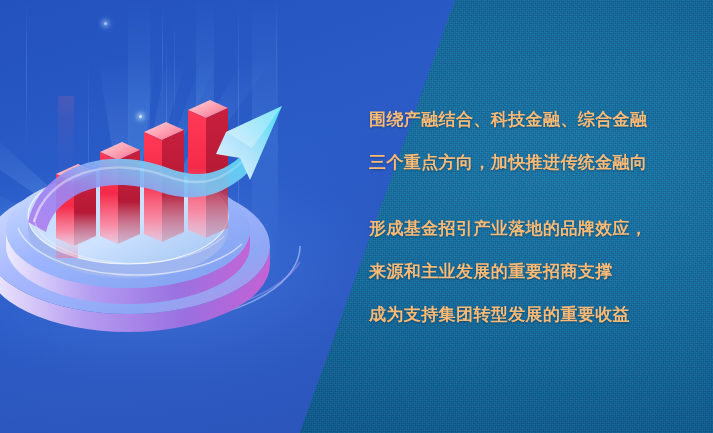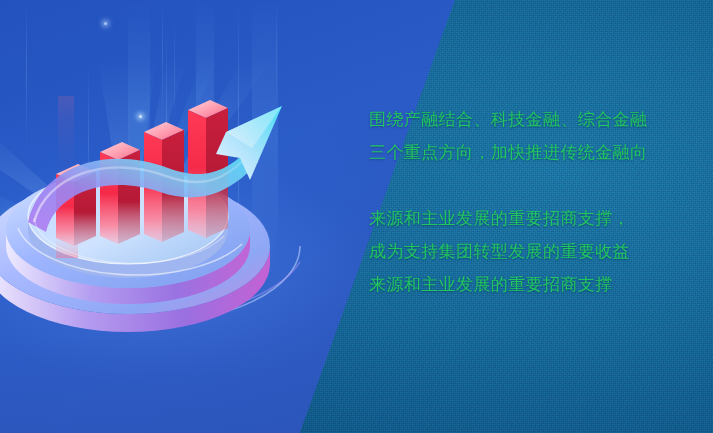--- a/index.html
+++ b/index.html
@@ -76,28 +76,29 @@
   .art svg { display: block; }
 
   
   .copy {
     position: absolute;
     left: 369px;
     top: 103px;
     width: 310px;
   }
   .para {
-    color: #22c55e;
+    color: #fdba74;
     font-size: 17px;
     line-height: 33px;
     letter-spacing: 0.4px;
     white-space: nowrap;
     text-shadow: 0 1px 2px rgba(0,40,70,0.45);
-  }
-  .para + .para { margin-top: 0; }
+    font-weight: bold;
+  }
+  .para + .para { margin-top: 10px; }
   .gap { height: 33px; }
 </style>
 </head>
 <body>
 
 <div id="stage">
 
   <div class="bg-left"></div>
   <div class="bg-right"></div>
   <div class="grain"></div>
@@ -273,18 +274,18 @@
 
       <path d="M 18 132 A 120 58 0 0 0 242 148" fill="none" stroke="rgba(255,255,255,0.55)" stroke-width="1.6"></path>
       <path d="M 34 122 A 100 48 0 0 0 224 140" fill="none" stroke="rgba(255,255,255,0.35)" stroke-width="1.2"></path>
     </svg>
   </div>
 
   <div class="copy">
     <div class="para">围绕产融结合、科技金融、综合金融</div>
     <div class="para">三个重点方向，加快推进传统金融向</div>
     <div class="gap"></div>
-    <div class="para">来源和主业发展的重要招商支撑，</div>
+    <div class="para">形成基金招引产业落地的品牌效应，</div>
+    <div class="para">来源和主业发展的重要招商支撑</div>
     <div class="para">成为支持集团转型发展的重要收益</div>
-    <div class="para">来源和主业发展的重要招商支撑</div>
   </div>
 
 </div>
 
 </body></html>

